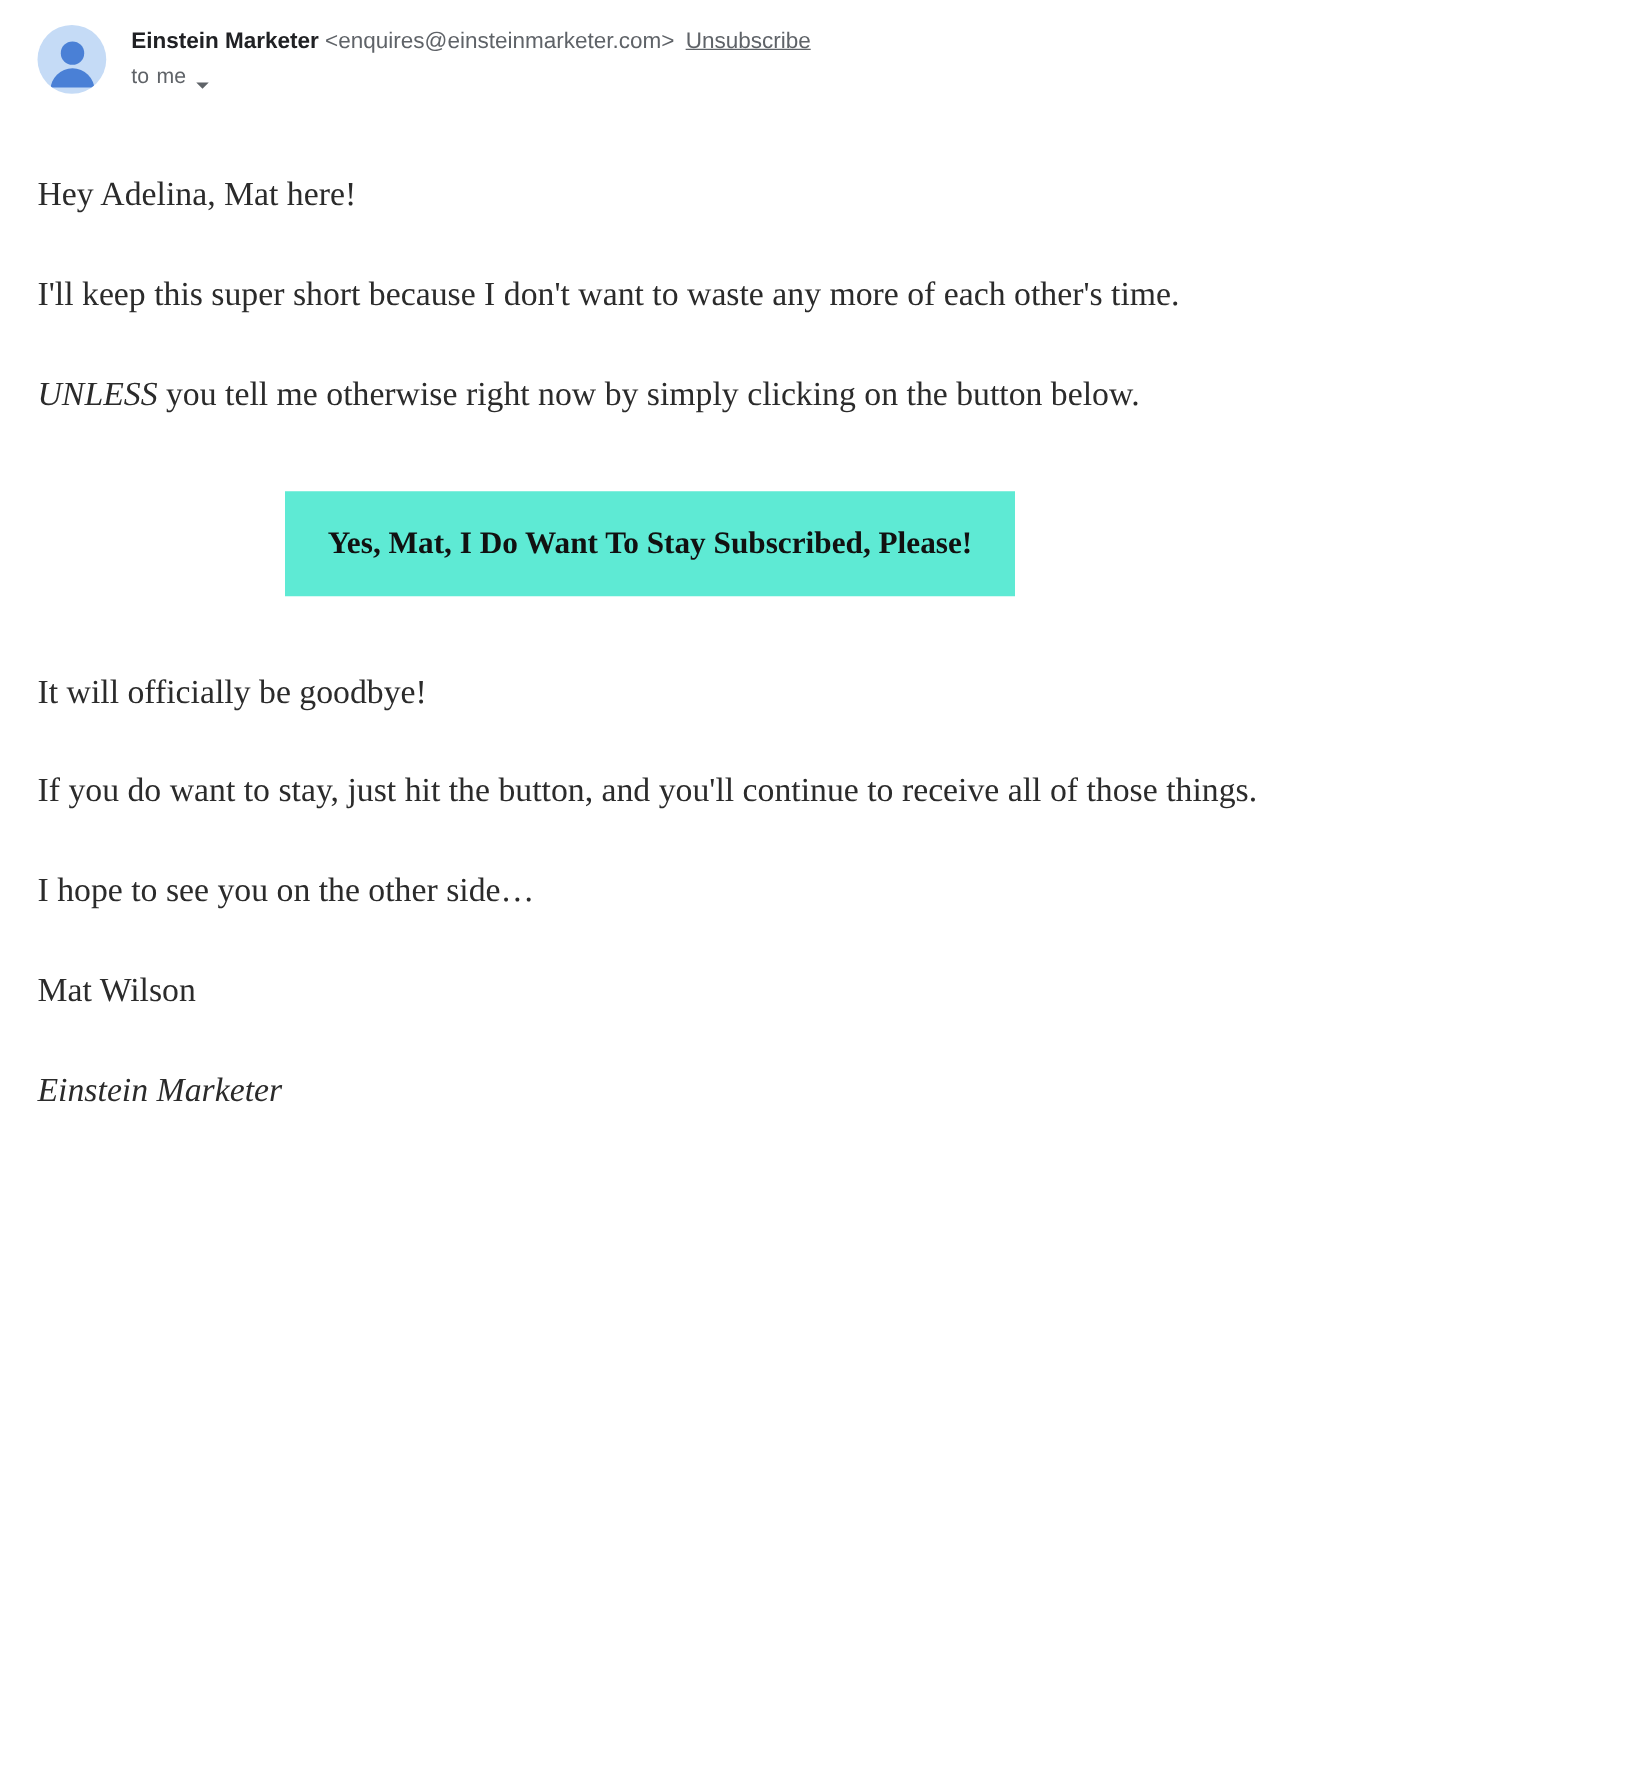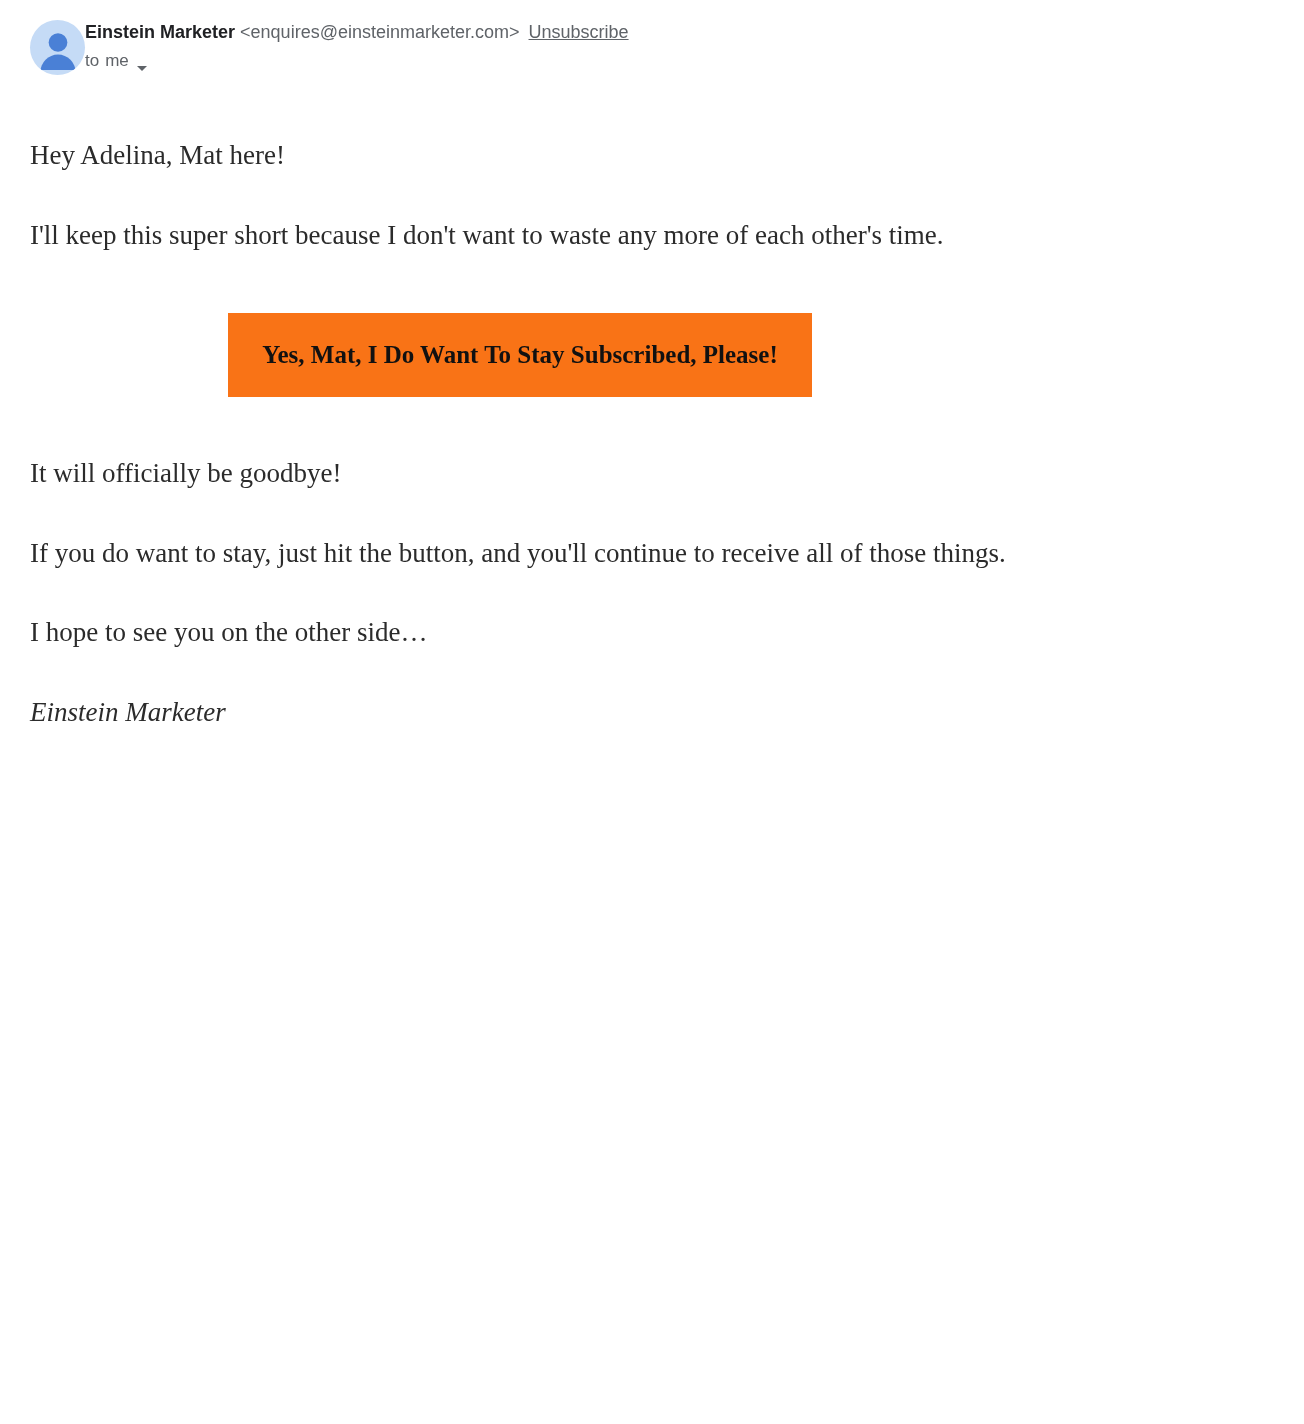--- a/index.html
+++ b/index.html
@@ -6,20 +6,21 @@
   body {
     font-family: Arial, Helvetica, sans-serif;
     background: #ffffff;
     width: 1304px;
     min-height: 1424px;
     padding: 20px 30px;
   }
   .header {
     display: flex;
     align-items: flex-start;
+    gap: 20px;
     margin-bottom: 60px;
   }
   .avatar {
     width: 55px;
     height: 55px;
     border-radius: 50%;
     background: #c5dbf6;
     display: flex;
     align-items: center;
     justify-content: center;
@@ -71,21 +72,21 @@
   }
   .bold { font-weight: 400; }
   .italic { font-style: italic; }
   .cta-wrap {
     display: flex;
     justify-content: center;
     margin-top: 56px;
     margin-bottom: 56px;
   }
   .cta-button {
-    background: #f97316;
+    background: #5eead4;
     color: #111;
     font-family: Georgia, 'Times New Roman', serif;
     font-weight: 700;
     font-size: 25px;
     padding: 28px 34px;
     border: none;
     cursor: pointer;
     text-align: left;
   }
 </style>
@@ -114,27 +115,31 @@
 </div>
 
 <div class="body-content">
   <p>Hey Adelina, Mat here!</p>
 
   <p>
     <span>I'll keep this super short because </span><span class="bold">I don't want to waste any more of each other's time.</span>
   </p>
 
 
+  <p>
+    <span class="italic">UNLESS</span><span> you tell me otherwise right now by simply clicking on the button below.</span>
+  </p>
 
   <div class="cta-wrap">
     <button class="cta-button">Yes, Mat, I Do Want To Stay Subscribed, Please!</button>
   </div>
 
 
   <p>It will officially be goodbye!</p>
 
   <p>If you do want to stay, just hit the button, and you'll continue to receive all of those things.</p>
 
   <p>I hope to see you on the other side…</p>
 
+  <p>Mat Wilson</p>
 
   <p class="italic">Einstein Marketer</p>
 </div>
 
 </body></html>

